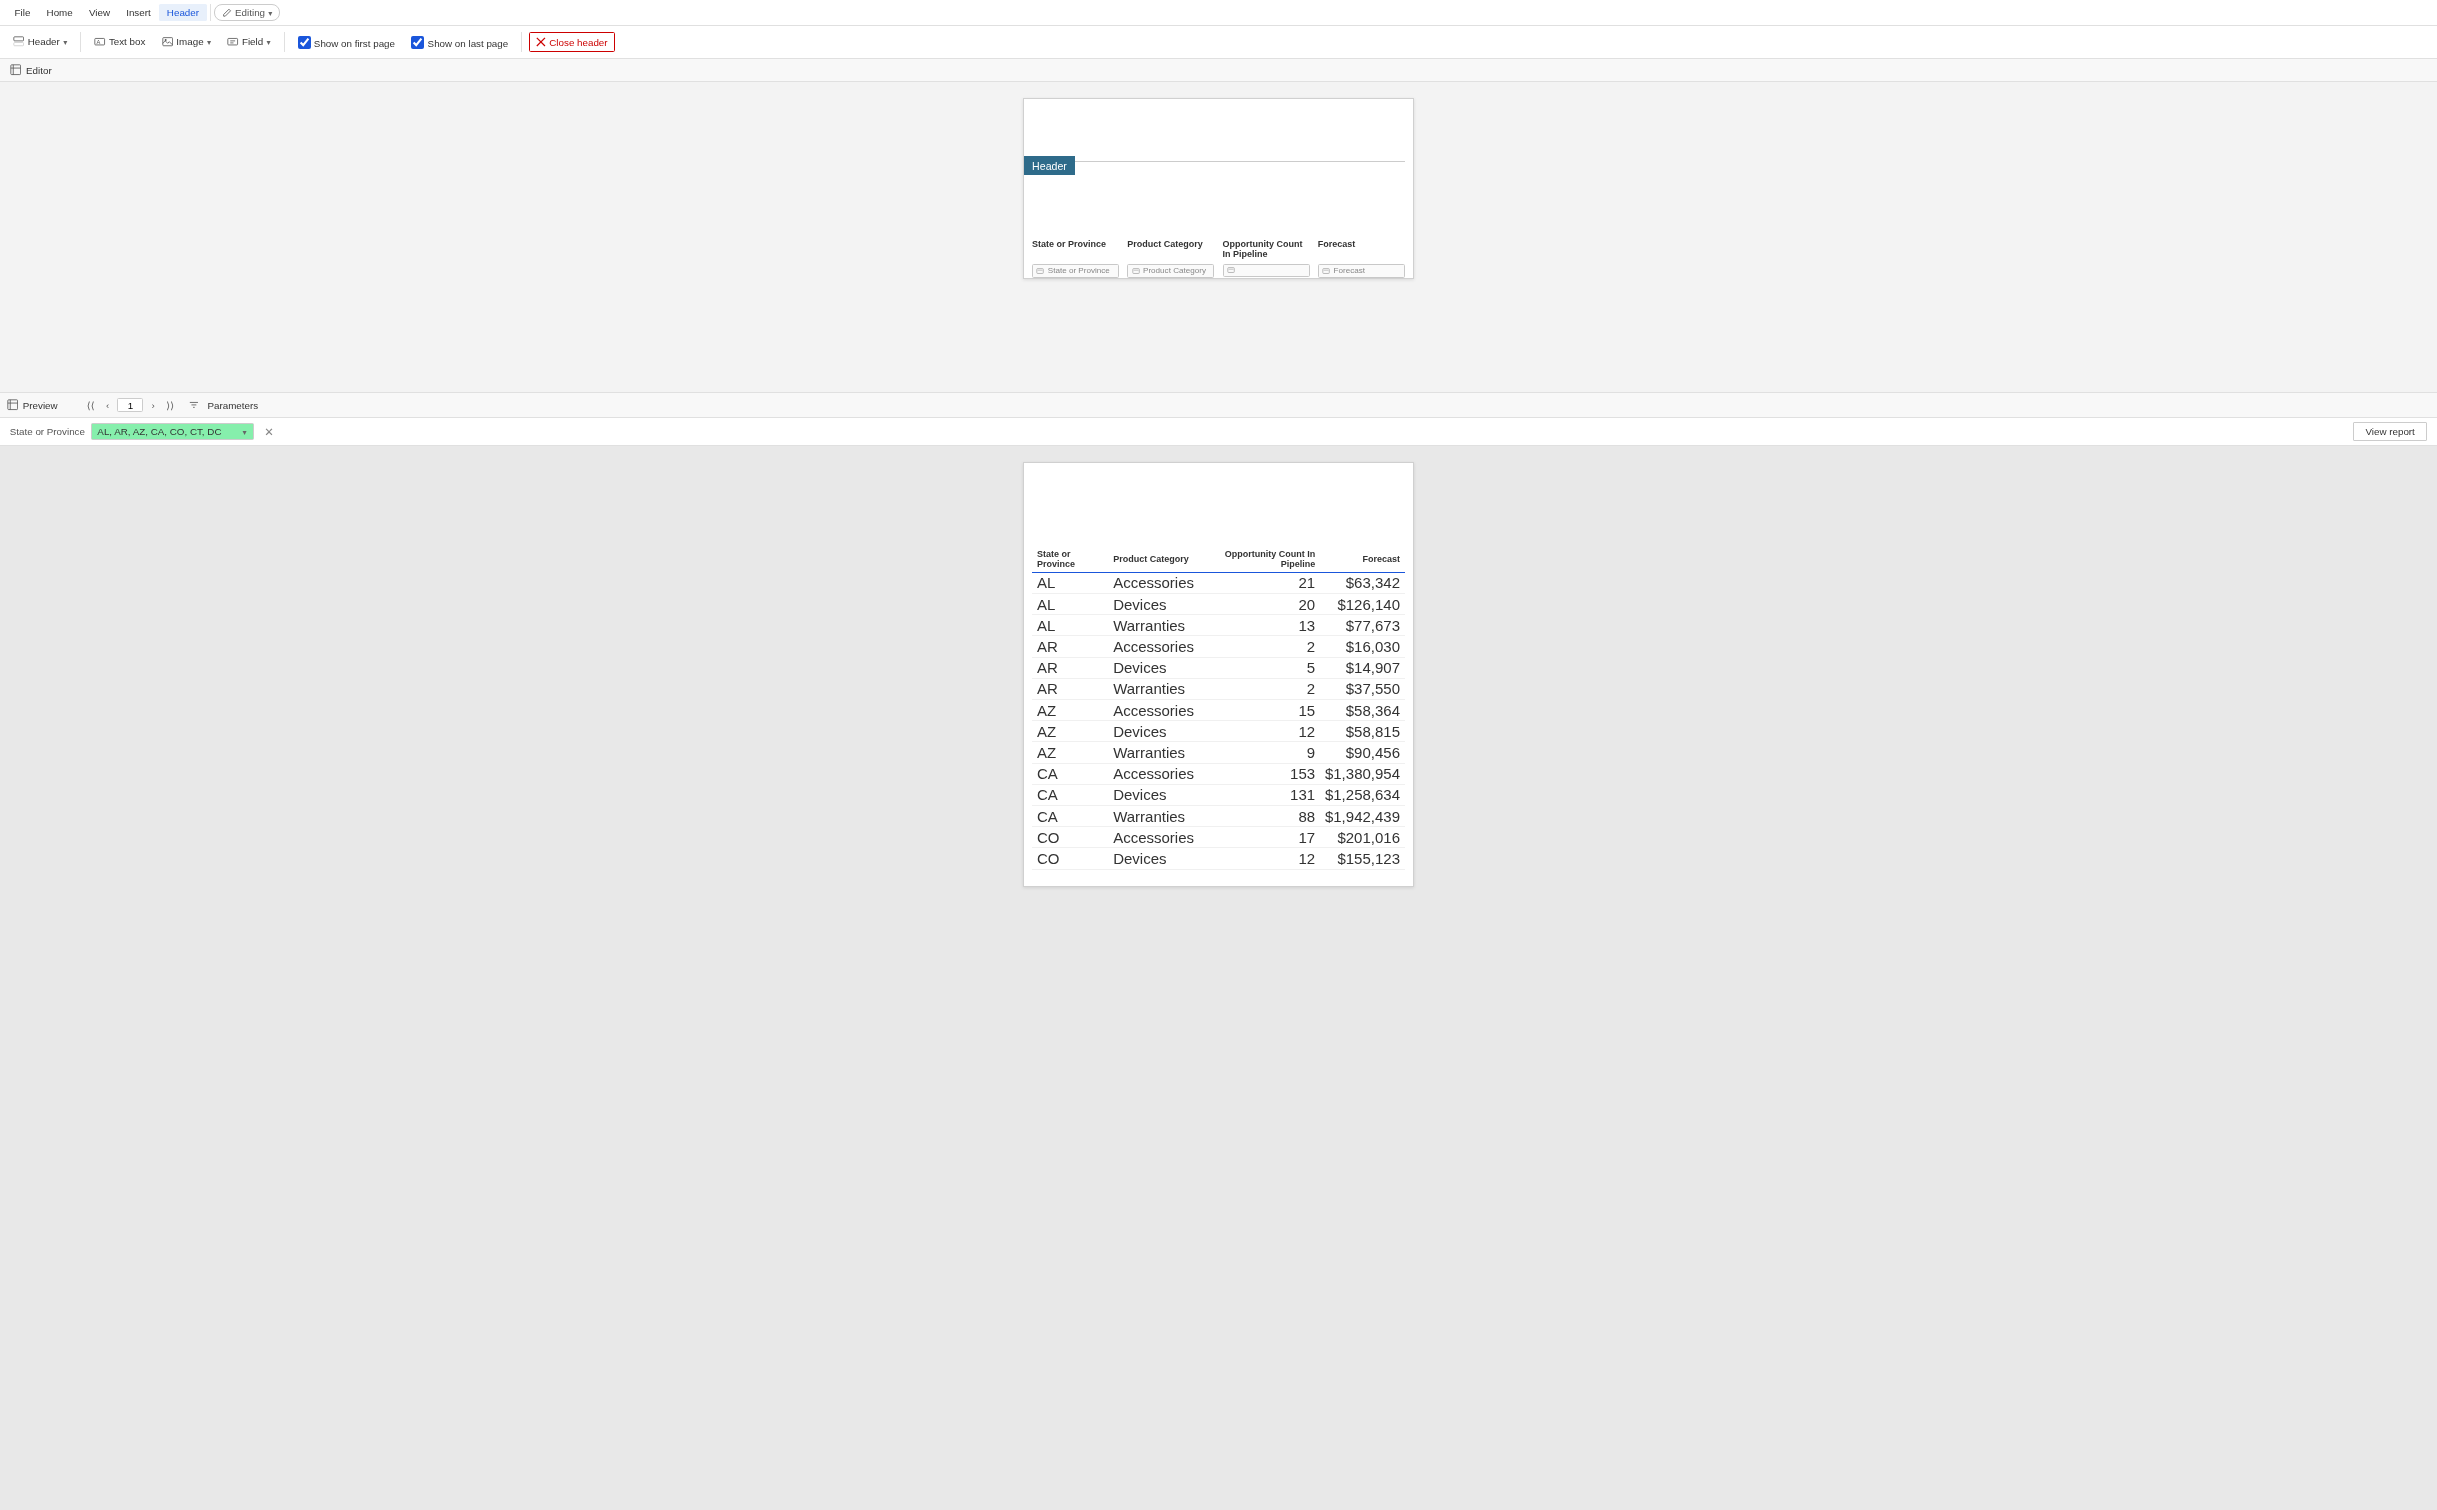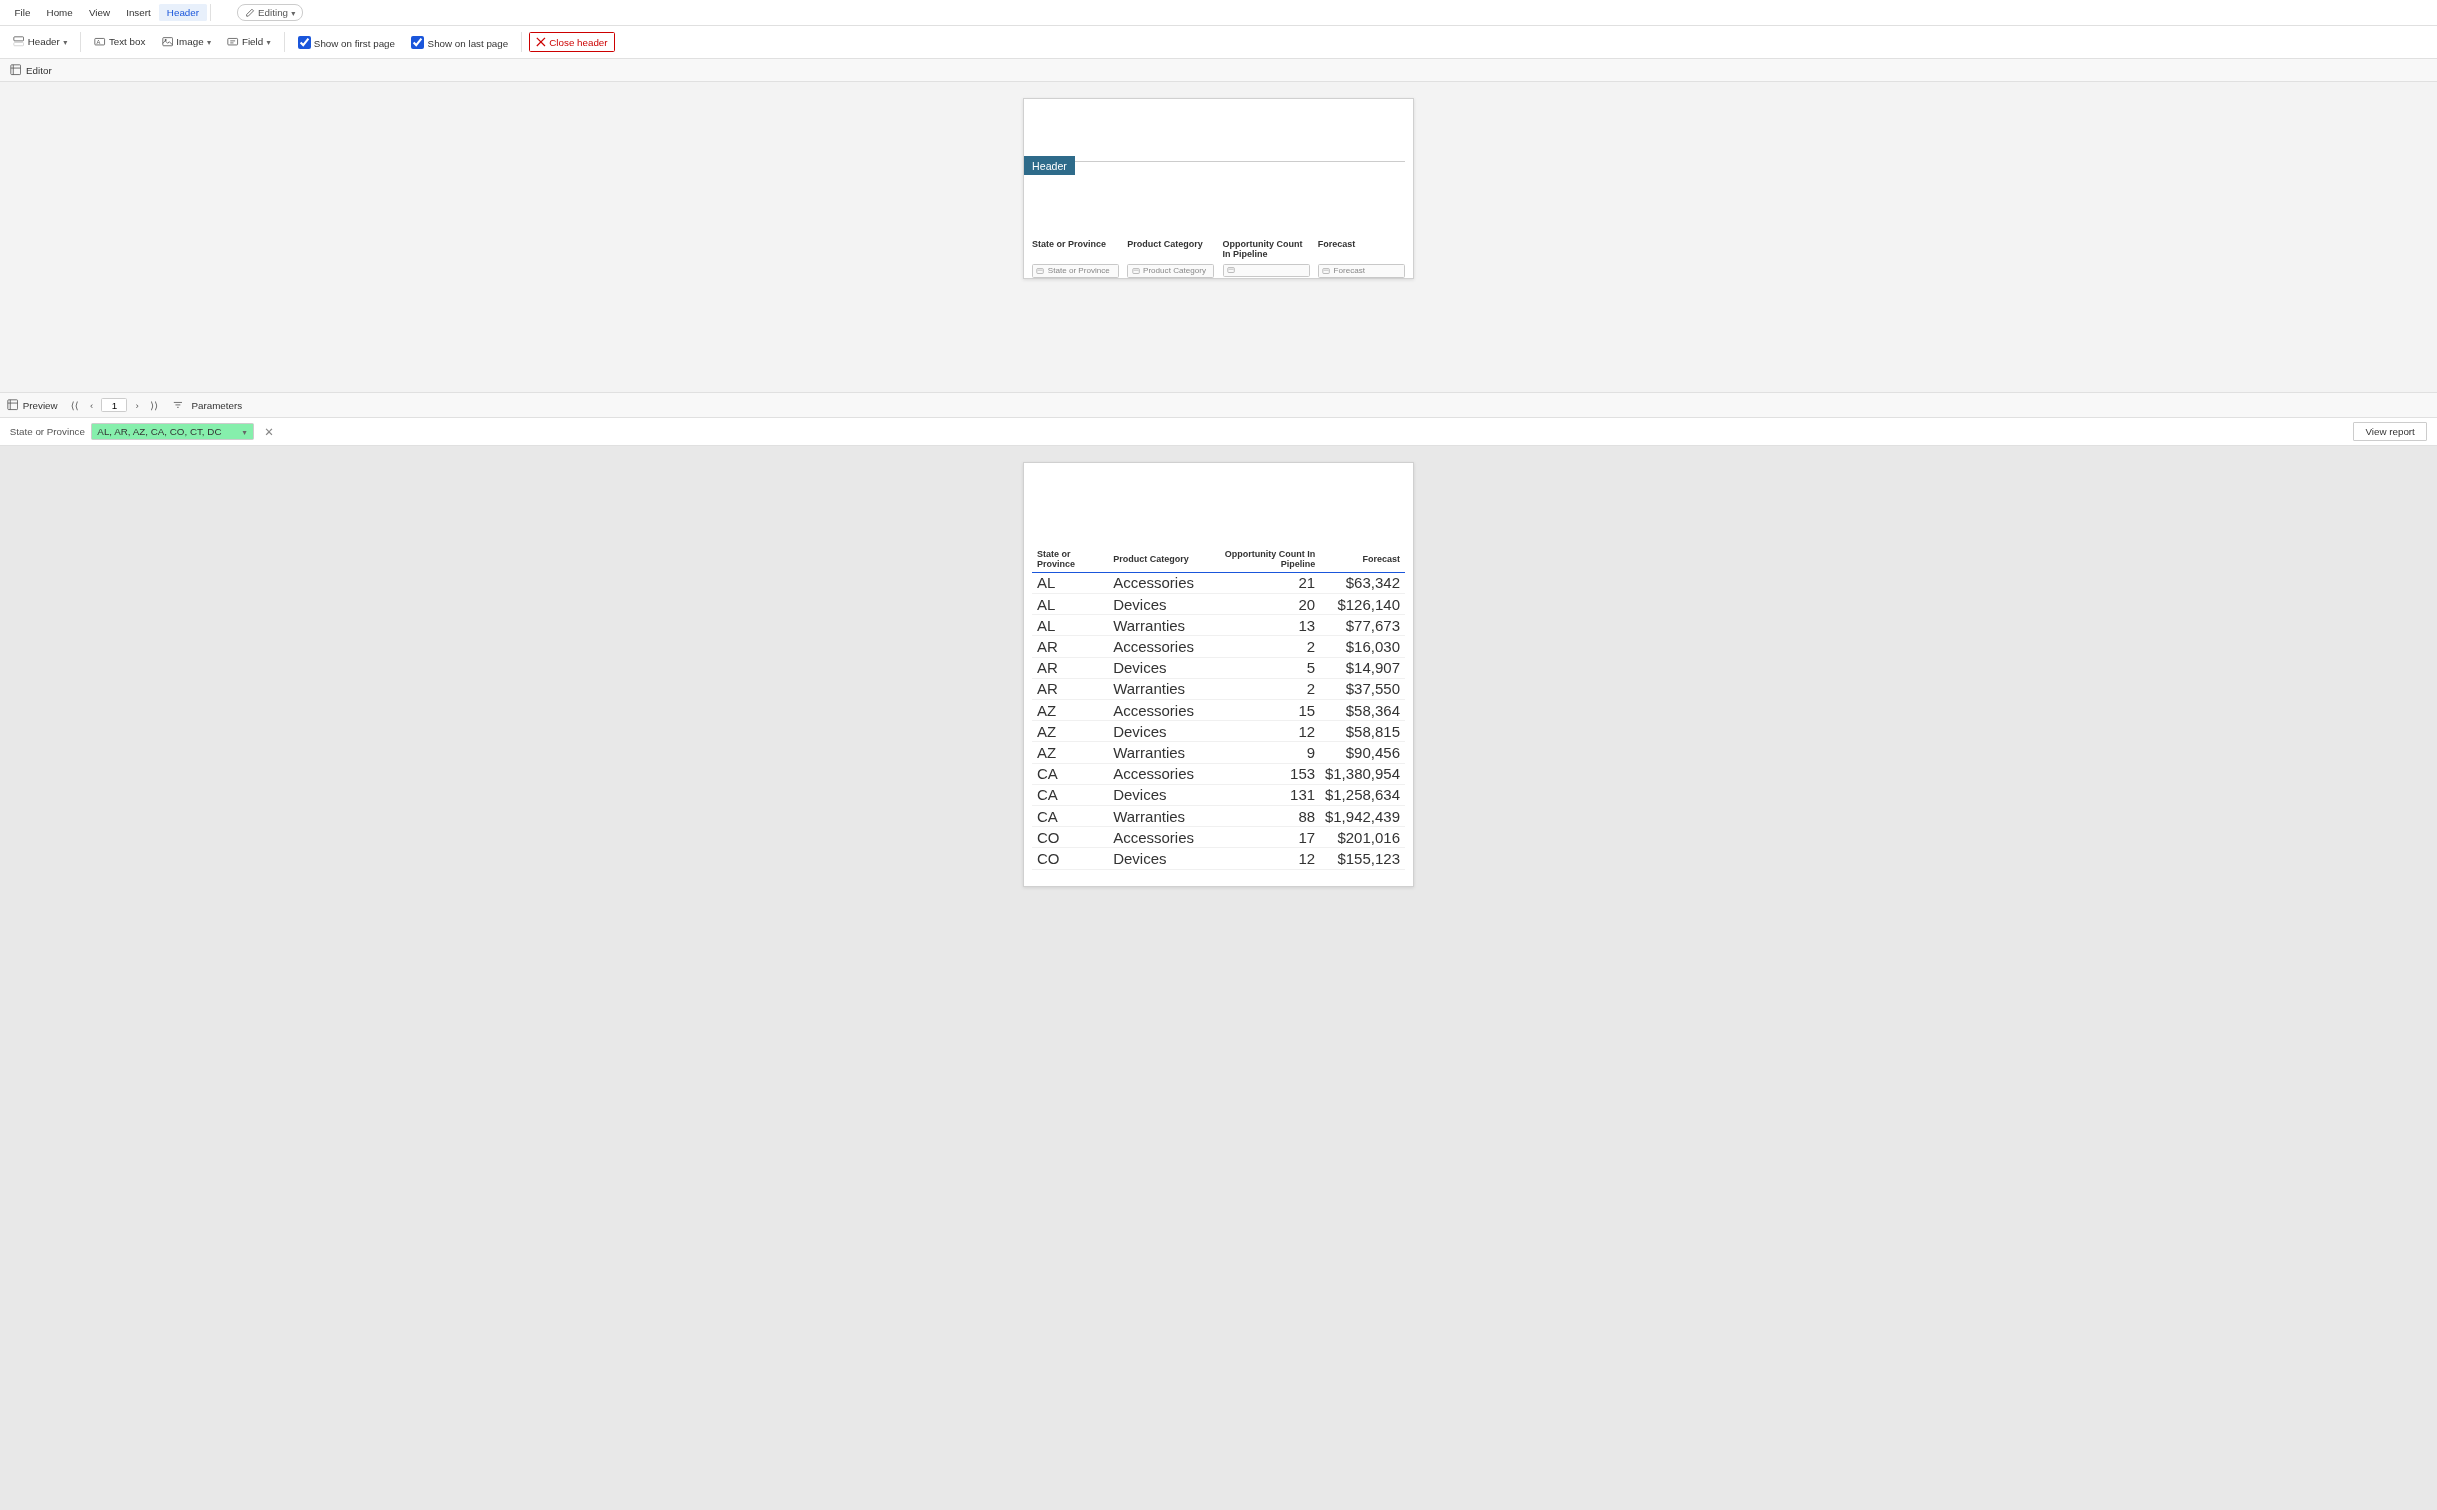--- a/index.html
+++ b/index.html
@@ -3,21 +3,21 @@
   <meta charset="utf-8">
   <style>
     * { box-sizing: border-box; margin: 0; padding: 0; }
     body { font-family: 'Segoe UI', Arial, sans-serif; font-size: 9.8px; background: #f3f3f3; color: #333; height: 100vh; display: flex; flex-direction: column; overflow: hidden; }
 
     
     .menu-bar { display: flex; align-items: center; background: #fff; border-bottom: 0.8px solid #e0e0e0; padding: 0 6.5px; height: 26px; flex-shrink: 0; }
     .menu-item { padding: 3.3px 8.1px; font-size: 9.8px; cursor: pointer; color: #333; border-radius: 1.6px; }
     .menu-item.active { background: #e8f0fb; color: #1a56db; }
     .menu-divider { width: 0.8px; height: 16.3px; background: #e0e0e0; margin: 0 3.3px; }
-    .editing-badge { display: flex; align-items: center; gap: 3.3px; padding: 1.6px 6.5px; font-size: 9.8px; color: #555; border: 0.8px solid #ccc; border-radius: 8px; cursor: pointer; margin-left: 23px; }
+    .editing-badge { display: flex; align-items: center; gap: 3.3px; padding: 1.6px 6.5px; font-size: 9.8px; color: #555; border: 0.8px solid #ccc; border-radius: 8px; cursor: pointer; }
     .editing-badge svg { width: 9.8px; height: 9.8px; }
 
     
     .toolbar { display: flex; align-items: center; background: #fff; border-bottom: 0.8px solid #e0e0e0; padding: 0 6.5px; height: 33px; flex-shrink: 0; gap: 3.3px; }
     .toolbar-btn { display: flex; align-items: center; gap: 3.3px; padding: 3.3px 6.5px; font-size: 9.8px; cursor: pointer; border-radius: 1.6px; color: #333; border: none; background: none; }
     .toolbar-btn.outlined { border: 0.8px solid #c00; color: #c00; }
     .toolbar-separator { width: 0.8px; height: 19.6px; background: #e0e0e0; margin: 0 3.3px; }
     .toolbar-check { display: flex; align-items: flex-end; gap: 3.3px; padding: 3.3px 6.5px; font-size: 9.8px; cursor: pointer; }
     .toolbar-check input { accent-color: #1a56db; }
     .chevron { font-size: 8.1px; color: #666; }
@@ -33,21 +33,21 @@
     .report-col { flex: 1; }
     .report-col-label { font-size: 9px; font-weight: 600; color: #333; padding: 1.6px 0; }
     .report-data-row { display: flex; padding: 0 8.1px; gap: 8.1px; margin-top: 3.3px; }
     .report-data-cell { flex: 1; }
     .data-field-placeholder { display: flex; align-items: center; gap: 3.3px; border: 0.8px solid #c8c8c8; border-radius: 1.6px; padding: 1.6px 3.3px; font-size: 8.1px; color: #888; background: #fafafa; }
     .header-divider { border: none; border-top: 0.8px solid #ccc; margin: 4.9px 8.1px; }
     .canvas-top-space { height: 57px; }
 
     
     .preview-bar { display: flex; align-items: center; background: #f8f8f8; border-top: 1.6px solid #e0e0e0; border-bottom: 0.8px solid #e0e0e0; padding: 0 6.5px; height: 26px; flex-shrink: 0; gap: 4.9px; }
-    .preview-label { font-size: 9.8px; font-weight: 500; color: #333; margin-right: 5px; }
+    .preview-label { font-size: 9.8px; font-weight: 500; color: #333; margin-right: 21px; }
     .page-nav-btn { background: none; border: none; cursor: pointer; padding: 1.6px 3.3px; color: #555; font-size: 9.8px; display: flex; align-items: center; }
     .page-number-input { width: 26px; text-align: center; border: 0.8px solid #ccc; border-radius: 1.6px; padding: 0.8px 3.3px; font-size: 9.8px; }
     .params-btn { display: flex; align-items: center; gap: 9px; padding: 2.4px 6.5px; font-size: 9.8px; cursor: pointer; border-radius: 1.6px; border: none; background: none; color: #333; }
 
     
     .params-bar { display: flex; align-items: center; background: #fff; border-bottom: 0.8px solid #e0e0e0; padding: 3.3px 9.8px; height: 28px; flex-shrink: 0; gap: 6.5px; }
     .param-label { font-size: 9.8px; color: #555; font-weight: 500; }
     .param-select { display: flex; align-items: center; border: 0.8px solid #ccc; border-radius: 1.6px; padding: 1.6px 4.9px; font-size: 9.8px; background: #86efac; cursor: pointer; gap: 21px; min-width: 163px; }
     .param-clear { cursor: pointer; color: #888; font-size: 11.4px; margin-left: 3.3px; }
     .view-report-btn { margin-left: auto; padding: 3.3px 11.4px; font-size: 9.8px; background: #fff; border: 0.8px solid #ccc; border-radius: 1px; cursor: pointer; color: #333; }

